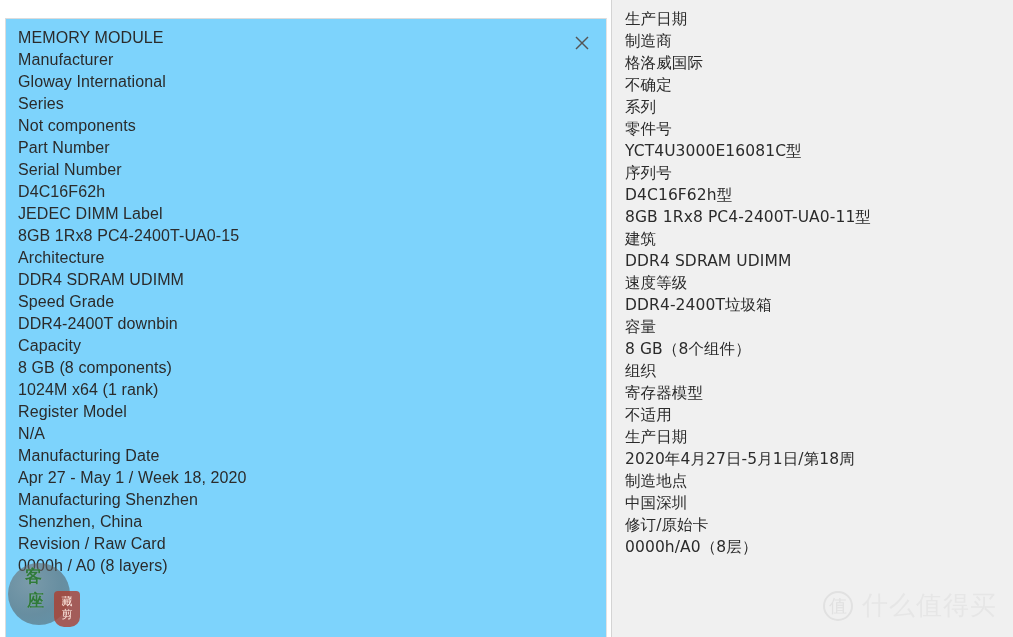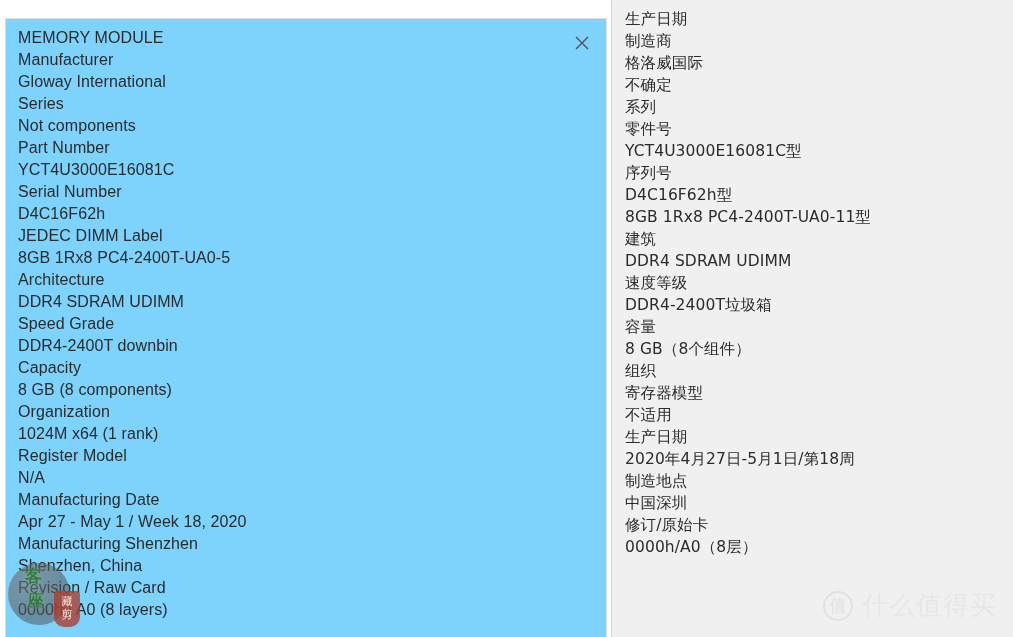--- a/index.html
+++ b/index.html
@@ -175,32 +175,30 @@
 <div id="root">
 
   <div class="left-panel">
     <div class="left-lines">
         <div class="line">MEMORY MODULE</div>
         <div class="line">Manufacturer</div>
         <div class="line">Gloway International</div>
         <div class="line">Series</div>
         <div class="line">Not components</div>
         <div class="line">Part Number</div>
-        <div class="line">YCT4U3000E16081C</div>
         <div class="line">Serial Number</div>
         <div class="line">D4C16F62h</div>
         <div class="line">JEDEC DIMM Label</div>
-        <div class="line">8GB 1Rx8 PC4-2400T-UA0-5</div>
+        <div class="line">8GB 1Rx8 PC4-2400T-UA0-15</div>
         <div class="line">Architecture</div>
         <div class="line">DDR4 SDRAM UDIMM</div>
         <div class="line">Speed Grade</div>
         <div class="line">DDR4-2400T downbin</div>
         <div class="line">Capacity</div>
         <div class="line">8 GB (8 components)</div>
-        <div class="line">Organization</div>
         <div class="line">1024M x64 (1 rank)</div>
         <div class="line">Register Model</div>
         <div class="line">N/A</div>
         <div class="line">Manufacturing Date</div>
         <div class="line">Apr 27 - May 1 / Week 18, 2020</div>
         <div class="line">Manufacturing Shenzhen</div>
         <div class="line">Shenzhen, China</div>
         <div class="line">Revision / Raw Card</div>
         <div class="line">0000h / A0 (8 layers)</div>
       </div>

